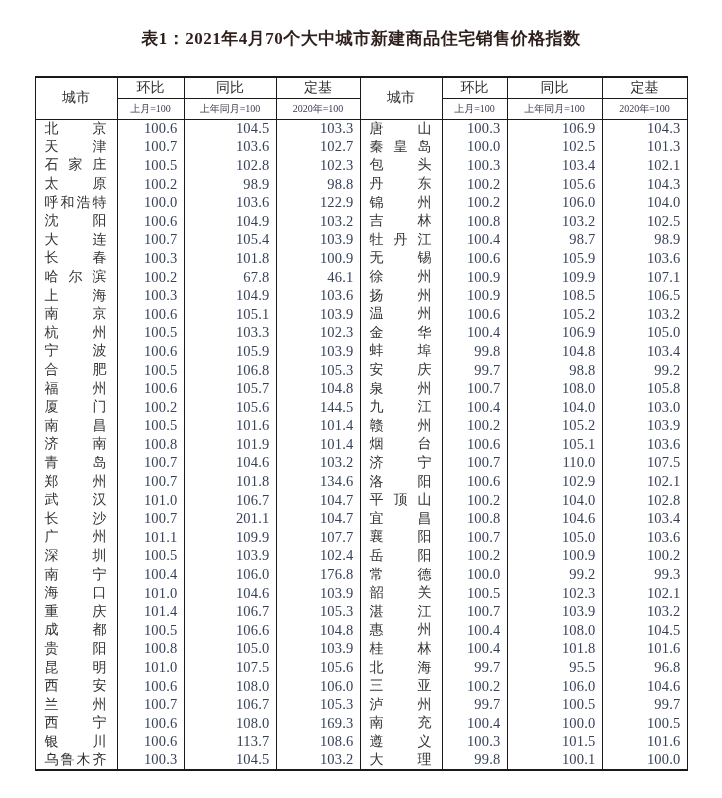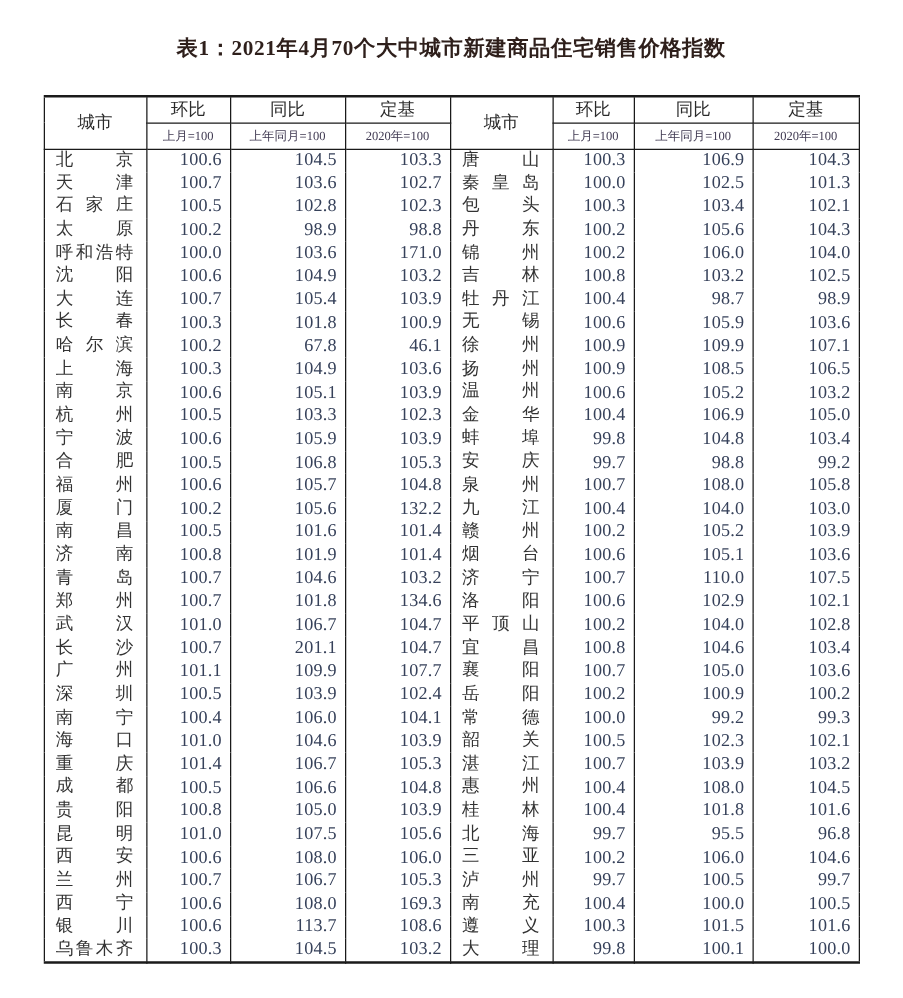--- a/index.html
+++ b/index.html
@@ -198,21 +198,21 @@
           <td class="city-cell">
             <span class="city-name">
               <span>呼</span>
               <span>和</span>
               <span>浩</span>
               <span>特</span>
             </span>
           </td>
           <td class="num-cell">100.0</td>
           <td class="num-cell">103.6</td>
-          <td class="num-cell">171.0</td>
+          <td class="num-cell">122.9</td>
           <td class="city-cell">
             <span class="city-name">
               <span>锦</span>
               <span>州</span>
             </span>
           </td>
           <td class="num-cell">100.2</td>
           <td class="num-cell">106.0</td>
           <td class="num-cell">104.0</td>
         </tr>
@@ -420,21 +420,21 @@
         </tr>
         <tr>
           <td class="city-cell">
             <span class="city-name">
               <span>厦</span>
               <span>门</span>
             </span>
           </td>
           <td class="num-cell">100.2</td>
           <td class="num-cell">105.6</td>
-          <td class="num-cell">132.2</td>
+          <td class="num-cell">144.5</td>
           <td class="city-cell">
             <span class="city-name">
               <span>九</span>
               <span>江</span>
             </span>
           </td>
           <td class="num-cell">100.4</td>
           <td class="num-cell">104.0</td>
           <td class="num-cell">103.0</td>
         </tr>
@@ -601,21 +601,21 @@
         </tr>
         <tr>
           <td class="city-cell">
             <span class="city-name">
               <span>南</span>
               <span>宁</span>
             </span>
           </td>
           <td class="num-cell">100.4</td>
           <td class="num-cell">106.0</td>
-          <td class="num-cell">104.1</td>
+          <td class="num-cell">176.8</td>
           <td class="city-cell">
             <span class="city-name">
               <span>常</span>
               <span>德</span>
             </span>
           </td>
           <td class="num-cell">100.0</td>
           <td class="num-cell">99.2</td>
           <td class="num-cell">99.3</td>
         </tr>

